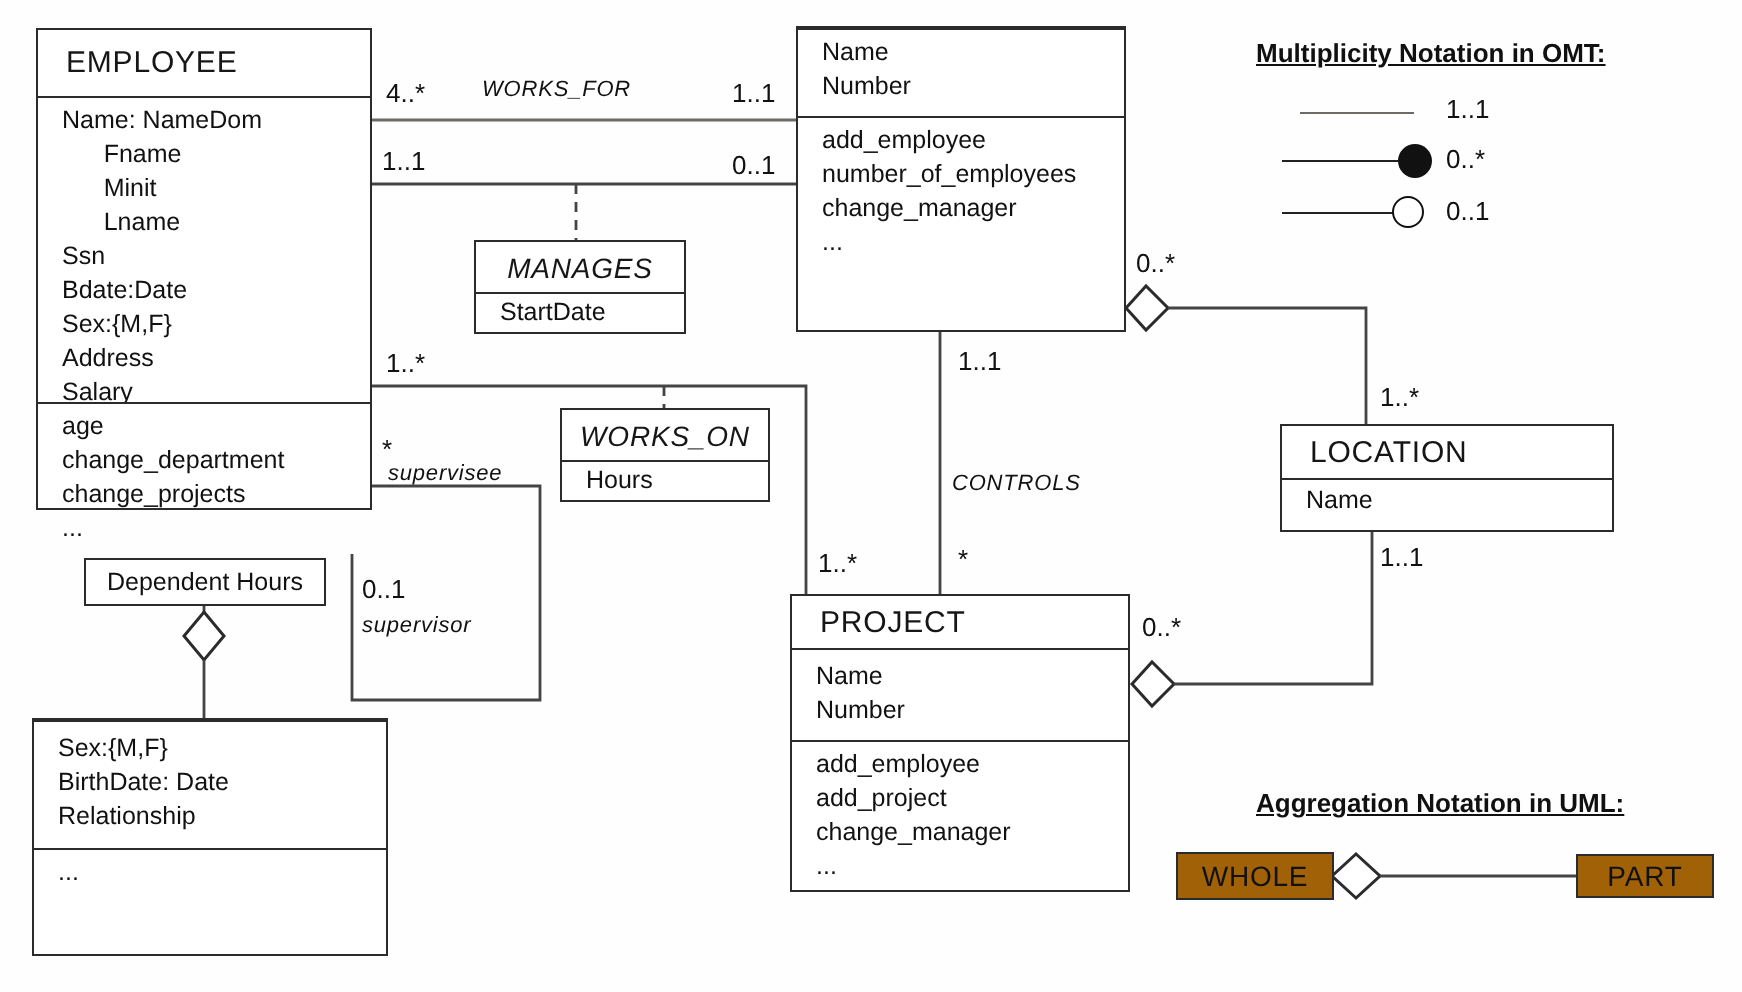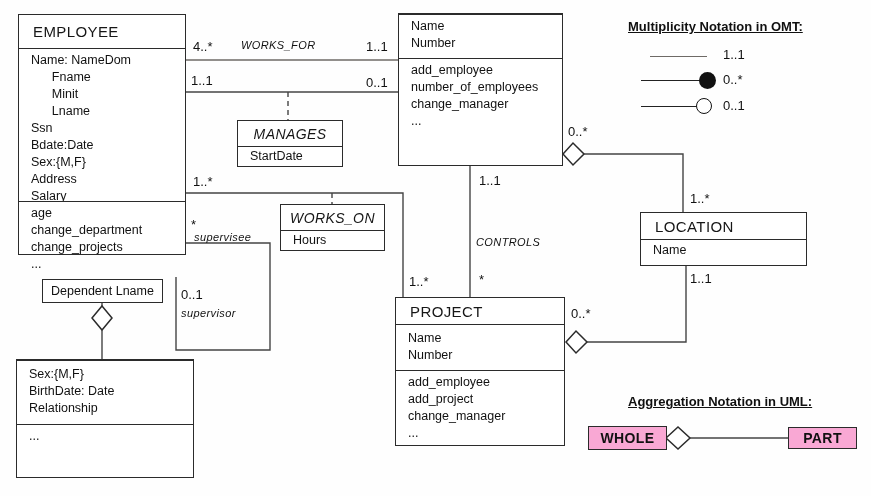--- a/index.html
+++ b/index.html
@@ -20,22 +20,22 @@
   .class-members{
     border-top:1.3px solid #2b2b2b;box-sizing:border-box;
     padding:3px 4px 0 12px;font-size:12.5px;line-height:17px;flex:0 0 auto;overflow:hidden;
   }
   .member{white-space:pre;}
   .qualifier-box{
     position:absolute;background:#fff;border:1.4px solid #2b2b2b;box-sizing:border-box;
     display:flex;align-items:center;justify-content:center;font-size:12.5px;
   }
   .small-box{
-    position:absolute;background:#f9a8d4;border:1.5px solid #2b2b2b;box-sizing:border-box;
-    display:flex;align-items:center;justify-content:center;font-size:14px;letter-spacing:0.4px;font-weight:bold;
+    position:absolute;background:#a16207;border:1.5px solid #2b2b2b;box-sizing:border-box;
+    display:flex;align-items:center;justify-content:center;font-size:14px;letter-spacing:0.4px;
   }
   .mult{position:absolute;font-size:13px;color:#111;}
   .assoc-name{position:absolute;font-size:11px;font-style:italic;letter-spacing:0.4px;color:#111;}
   .legend{position:absolute;}
   .legend-title{
     position:absolute;font-size:13px;font-weight:bold;
     text-decoration:underline;color:#101010;white-space:nowrap;
   }
   .legend-line{position:absolute;border-top:1.6px solid #6e6a66;height:0;}
   .legend-dot{position:absolute;width:17px;height:17px;border-radius:50%;background:#111;}
@@ -148,21 +148,21 @@
     <div class="class-members" style="height:64px;padding-top:5px;">
         <div class="member">Sex:{M,F}</div>
         <div class="member">BirthDate: Date</div>
         <div class="member">Relationship</div>
       </div>
     <div class="class-members" style="height:28px;">
         <div class="member">...</div>
       </div>
   </div>
 
-  <div class="qualifier-box" style="left:42px;top:279px;width:121px;height:24px;">Dependent Lname</div>
+  <div class="qualifier-box" style="left:42px;top:279px;width:121px;height:24px;">Dependent Hours</div>
 
   <span class="mult" style="left:193px;top:39px;">4..*</span>
   <span class="assoc-name" style="left:241px;top:39px;">WORKS_FOR</span>
   <span class="mult" style="left:366px;top:39px;">1..1</span>
 
   <span class="mult" style="left:191px;top:73px;">1..1</span>
   <span class="mult" style="left:366px;top:75px;">0..1</span>
 
   <span class="mult" style="left:193px;top:174px;">1..*</span>
   <span class="mult" style="left:409px;top:274px;">1..*</span>

